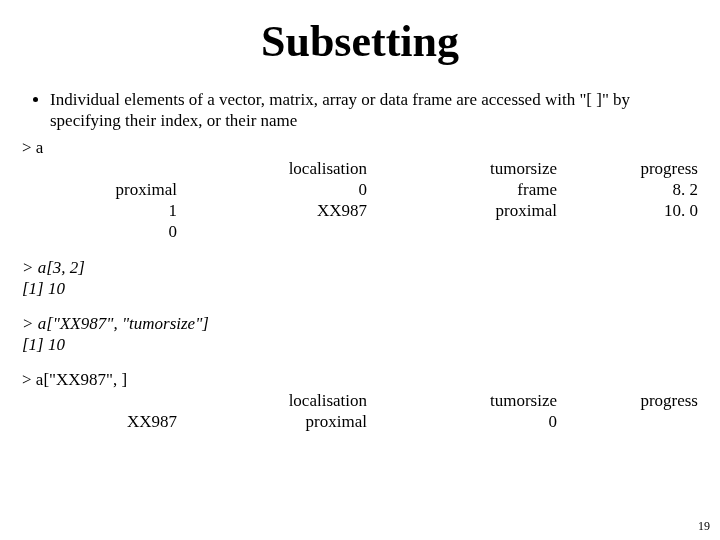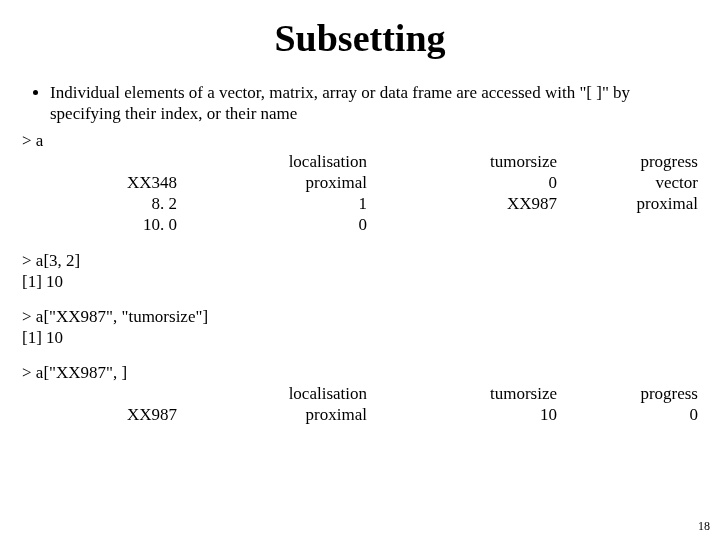--- a/index.html
+++ b/index.html
@@ -12,21 +12,21 @@
     color: #000;
     background: #fff;
     position: relative;
     box-sizing: border-box;
   }
   .slide {
     padding: 10px 22px 0 22px;
   }
   .title {
     text-align: center;
-    font-size: 38px;
+    font-size: 44px;
     font-weight: bold;
     margin: 6px 0 22px 0;
   }
   ul.bullet {
     margin: 0 0 6px 0;
     padding-left: 28px;
   }
   ul.bullet li {
     margin-bottom: 2px;
     line-height: 1.25;
@@ -37,20 +37,21 @@
   .tbl {
     display: grid;
     grid-template-columns: 155px 190px 190px auto;
     margin: 0 0 14px 0;
     line-height: 1.25;
   }
   .tbl span { white-space: pre; text-align: right; }
   .blk {
     margin: 0 0 14px 0;
     line-height: 1.25;
+    font-style: italic;
   }
   .page-num {
     position: absolute;
     right: 10px;
     bottom: 6px;
     font-size: 12px;
     color: #000;
   }
 </style>
 </head>
@@ -65,25 +66,24 @@
   </ul>
 
   <div class="prompt">&gt; a</div>
 
   <div class="tbl">
     <span></span>
     <span>localisation</span>
     <span>tumorsize</span>
     <span>progress</span>
 
-    <span>XX348</span>
     <span>proximal</span>
     <span>0</span>
 
-    <span>vector</span>
+    <span>frame</span>
     <span>8. 2</span>
     <span>1</span>
 
     <span>XX987</span>
     <span>proximal</span>
     <span>10. 0</span>
     <span>0</span>
   </div>
 
   <div class="blk">
@@ -99,20 +99,19 @@
   <div>
     <div>&gt; a["XX987", ]</div>
     <div class="tbl">
       <span></span>
       <span>localisation</span>
       <span>tumorsize</span>
       <span>progress</span>
 
       <span>XX987</span>
       <span>proximal</span>
-      <span>10</span>
       <span>0</span>
     </div>
   </div>
 
 </div>
 
-<div class="page-num">18</div>
+<div class="page-num">19</div>
 
 </body></html>

